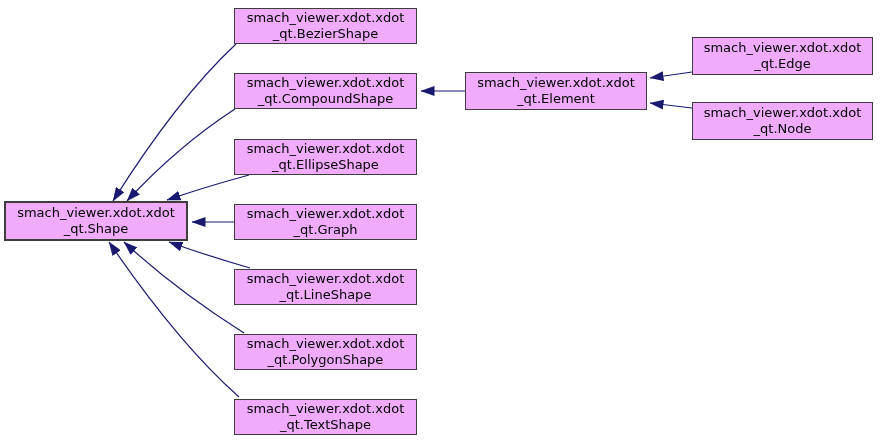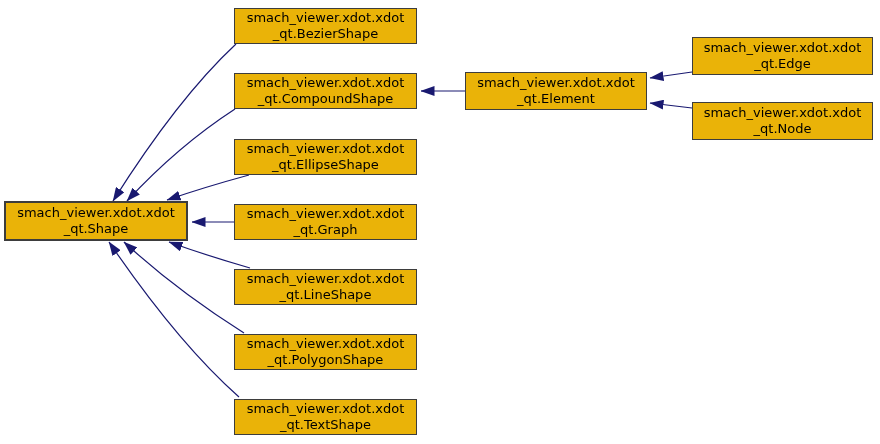--- a/index.html
+++ b/index.html
@@ -18,21 +18,21 @@
   .arrows {
     position: absolute;
     left: 0;
     top: 0;
     width: 880px;
     height: 444px;
   }
   .node {
     position: absolute;
     box-sizing: border-box;
-    background: #eab308;
+    background: #f0abfc;
     border: 1px solid #3d3d3d;
     display: flex;
     align-items: center;
     justify-content: center;
     text-align: center;
     cursor: pointer;
   }
   .node.main {
     border-width: 2px;
   }

